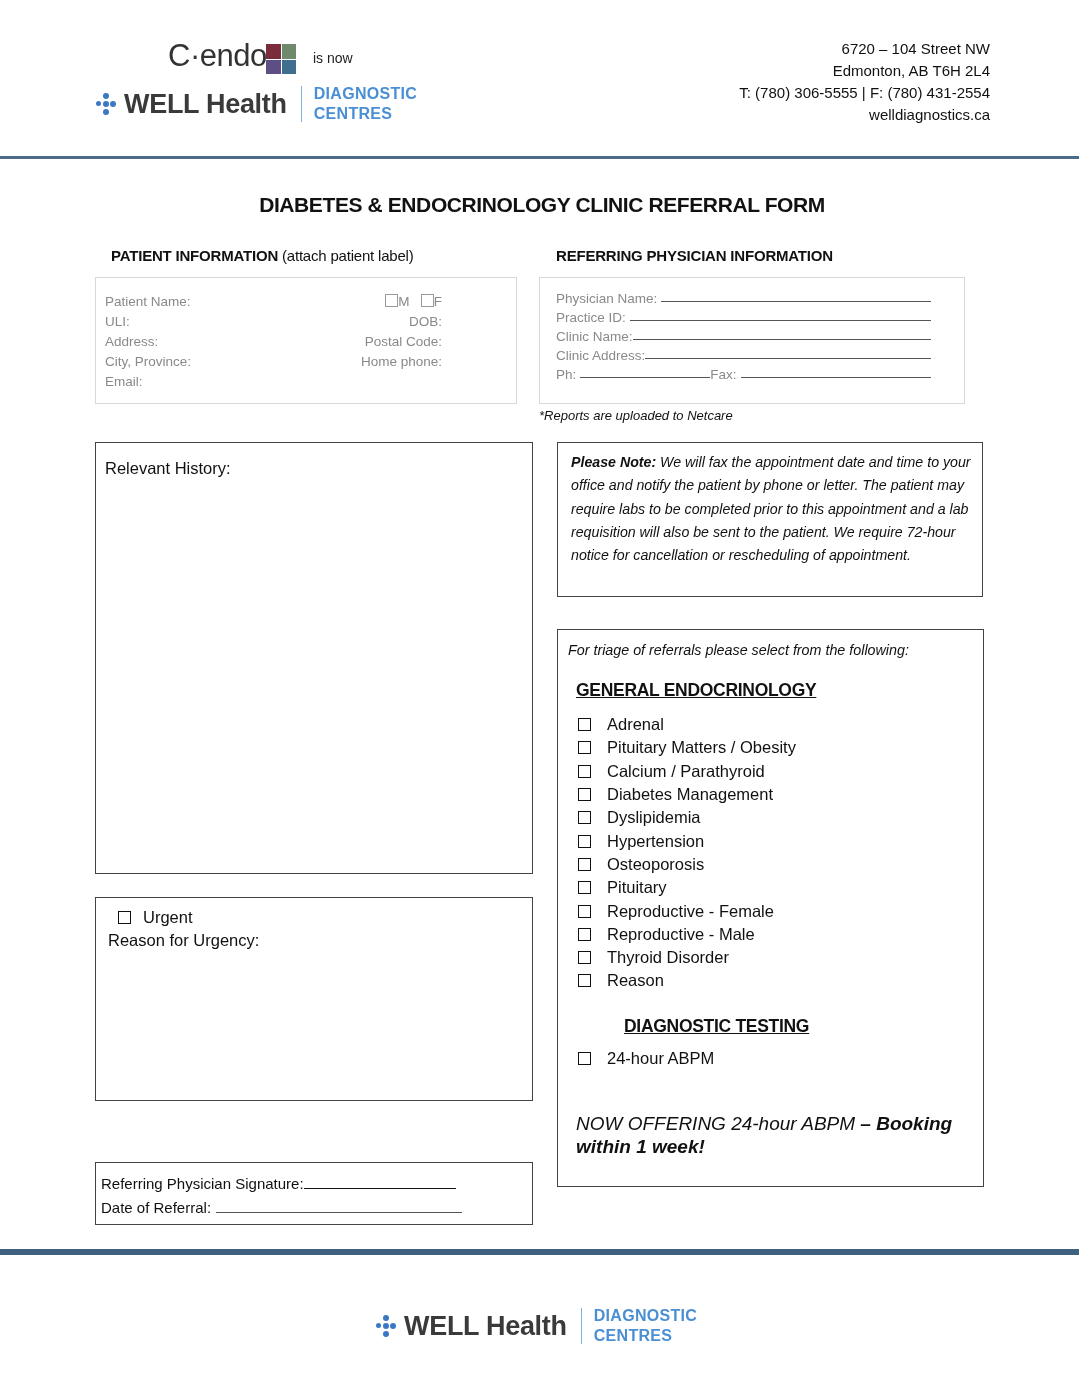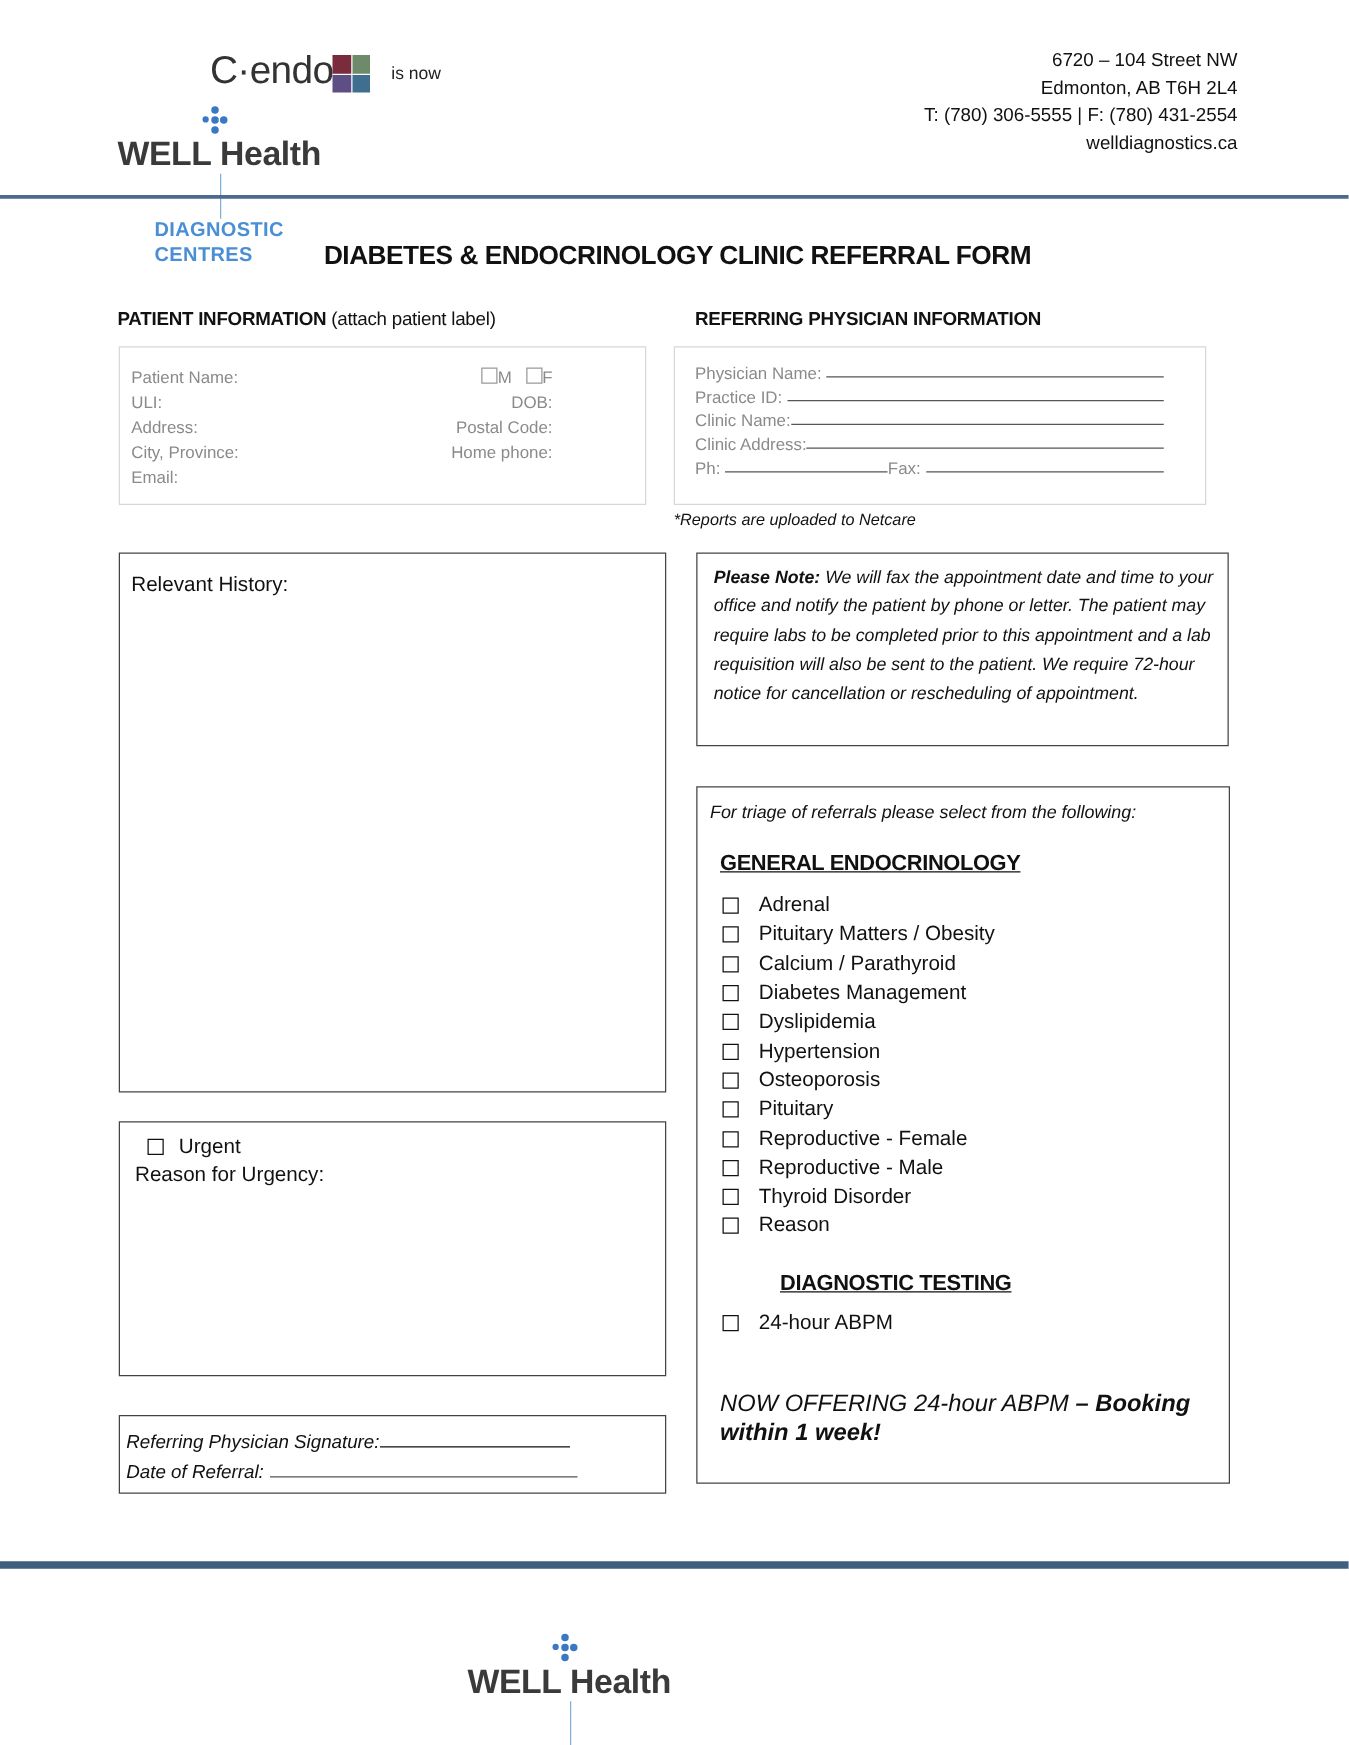--- a/index.html
+++ b/index.html
@@ -3,21 +3,21 @@
 <meta charset="utf-8">
 <style>
   html, body { margin:0; padding:0; }
   body { width:1079px; height:1396px; background:#fff; position:relative; font-family:"Liberation Sans", sans-serif; color:#111; overflow:hidden; }
   .abs { position:absolute; }
   
   .cendo { left:168px; top:38px; font-family:"Liberation Sans", sans-serif; font-size:31px; color:#333; letter-spacing:-0.5px; }
   .cendo-mark { left:266px; top:44px; width:30px; height:30px; display:grid; grid-template-columns:1fr 1fr; grid-template-rows:1fr 1fr; gap:1px; }
   .cendo-mark span { display:block; }
   .isnow { left:313px; top:50px; font-size:14px; color:#222; }
-  .well-logo { display:flex; align-items:center;flex-direction:column; }
+  .well-logo { display:flex; align-items:center; }
   .well-dots { width:24px; height:24px; position:relative; margin-right:6px; }
   .well-dots i { position:absolute; width:6px; height:6px; border-radius:50%; background:#3b78c4; }
   .well-text { font-size:27px; font-weight:bold; color:#3a3a3a; letter-spacing:-0.3px; }
   .well-sep { width:1px; height:36px; background:#7fb0de; margin:0 12px 0 14px; }
   .well-diag { font-size:16px; font-weight:bold; color:#4a8fd4; line-height:20px; letter-spacing:0.3px; }
   .addr { right:89px; top:38px; text-align:right; font-size:15px; line-height:22px; color:#111; }
   .rule-top { left:0; top:156px; width:1079px; height:3px; background:#4b6a8c; }
   .rule-bot { left:0; top:1249px; width:1079px; height:6px; background:#3f607f; }
   .title { left:0; width:1084px; top:193px; text-align:center; font-size:21px; font-weight:bold; letter-spacing:-0.4px; }
   .sec-head { font-size:15px; font-weight:bold; letter-spacing:-0.2px; }
@@ -65,21 +65,21 @@
   <div>6720 – 104 Street NW</div>
   <div>Edmonton, AB T6H 2L4</div>
   <div>T: (780) 306-5555 | F: (780) 431-2554</div>
   <div>welldiagnostics.ca</div>
 </div>
 
 <div class="abs rule-top"></div>
 
 <div class="abs title">DIABETES &amp; ENDOCRINOLOGY CLINIC REFERRAL FORM</div>
 
-<div class="abs sec-head" style="left:94px; top:247px;text-align:center;">
+<div class="abs sec-head" style="left:111px; top:247px;text-align:center;">
   <span>PATIENT INFORMATION</span>
   <span class="norm">(attach patient label)</span>
 </div>
 <div class="abs gray-box" style="left:95px; top:277px; width:420px; height:125px;">
   <div class="abs grey-txt" style="left:9px; top:14px;">
     <div>Patient Name:</div>
     <div>ULI:</div>
     <div>Address:</div>
     <div>City, Province:</div>
     <div>Email:</div>
@@ -200,21 +200,21 @@
 </div>
 
 <div class="abs blk-box" style="left:95px; top:897px; width:436px; height:202px;">
   <div class="abs lbl" style="left:22px; top:10px; display:flex; align-items:center;">
     <span class="cb" style="margin-right:12px;"></span>
     <span>Urgent</span>
   </div>
   <div class="abs lbl" style="left:12px; top:33px;">Reason for Urgency:</div>
 </div>
 
-<div class="abs blk-box" style="left:95px; top:1132px; width:436px; height:61px;font-style:italic;">
+<div class="abs blk-box" style="left:95px; top:1162px; width:436px; height:61px;">
   <div class="abs" style="left:5px; top:9px; font-size:15px; line-height:24px;">
     <div style="display:flex; align-items:baseline;">
         <span>Referring Physician Signature:</span>
         <span class="uline" style="width:152px; border-bottom:1.5px solid #111;"></span>
       </div>
     <div style="display:flex; align-items:baseline;">
         <span>Date of Referral:</span>
         <span class="uline" style="width:246px; margin-left:5px;"></span>
       </div>
   </div>

